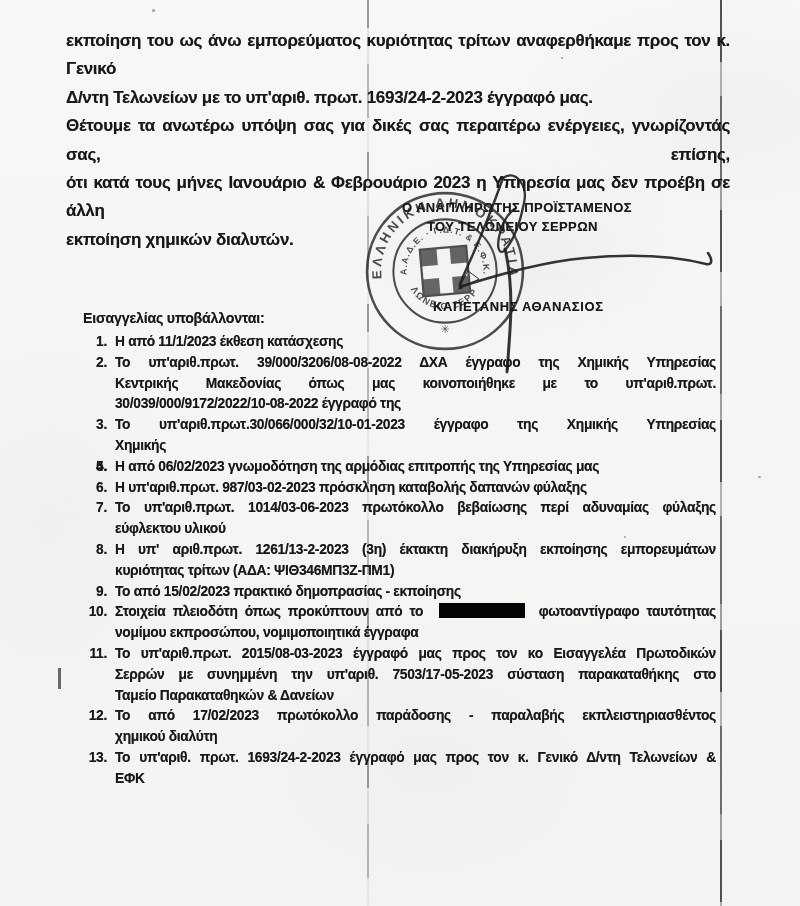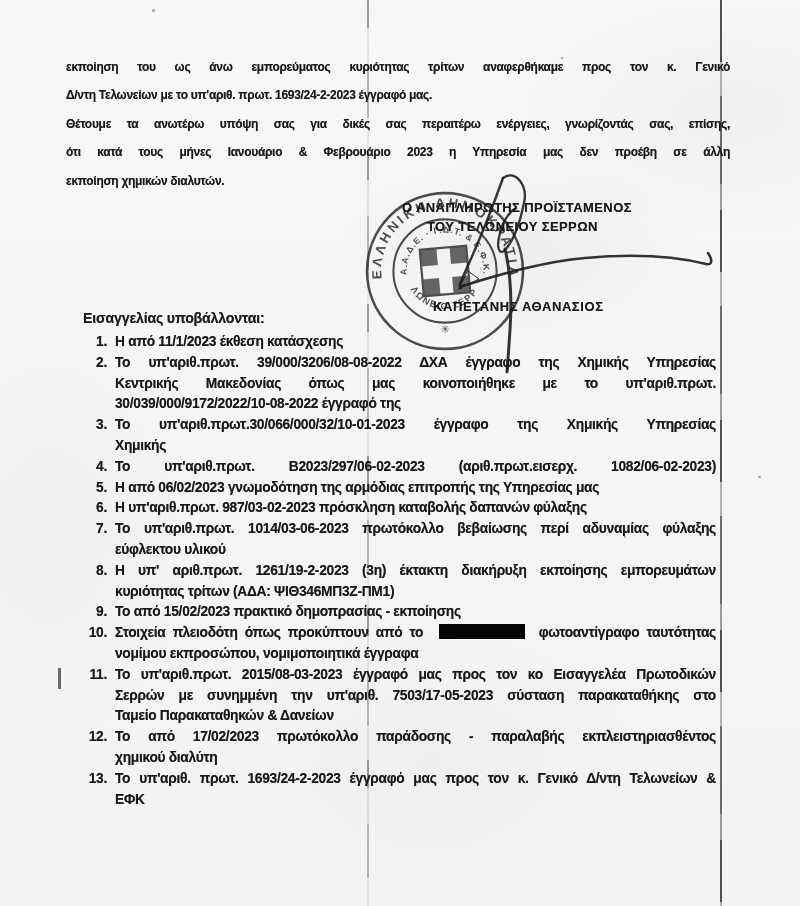--- a/index.html
+++ b/index.html
@@ -21,21 +21,21 @@
     background:repeating-linear-gradient(180deg,
       rgba(55,55,55,.65) 0 28px, rgba(55,55,55,.15) 28px 64px,
       rgba(55,55,55,.45) 64px 118px, rgba(55,55,55,.10) 118px 152px);}
   .fold-b{left:720px;width:2px;opacity:.9;
     background:repeating-linear-gradient(180deg,
       rgba(30,30,30,.85) 0 62px, rgba(30,30,30,.35) 62px 96px,
       rgba(30,30,30,.7) 96px 184px, rgba(30,30,30,.45) 184px 210px);}
   .edge-tick{position:absolute;left:58px;top:668px;width:3px;height:21px;background:rgba(45,45,45,.7);}
   .speck{position:absolute;background:rgba(70,70,70,.5);border-radius:50%;}
   
-  .intro{position:absolute;left:66px;top:27px;width:664px;font-size:12px;letter-spacing:-.3px;margin-top:26px;}
+  .intro{position:absolute;left:66px;top:27px;width:664px;font-size:17px;letter-spacing:-.3px;}
   .intro-line{line-height:28.4px;text-align:justify;white-space:normal;}
   .jl{text-align:justify;text-align-last:justify;}
   
   .sig-line{position:absolute;white-space:nowrap;font-size:13px;letter-spacing:.4px;}
   .sig-t1{left:402px;top:200px;}
   .sig-t2{left:427px;top:219px;}
   .sig-name{left:433px;top:299px;letter-spacing:.6px;}
   
   .stamp{position:absolute;left:362px;top:186px;width:166px;height:170px;opacity:.82;}
   .stamp .ring{fill:none;stroke:#272727;}
@@ -130,38 +130,37 @@
           <div class="att-line jl">Κεντρικής Μακεδονίας όπως μας κοινοποιήθηκε με το υπ'αριθ.πρωτ.</div>
           <div class="att-line">30/039/000/9172/2022/10-08-2022 έγγραφό της</div>
         </div>
         <div class="att-item">
           <span class="att-num">3.</span>
           <div class="att-line jl">Το υπ'αριθ.πρωτ.30/066/000/32/10-01-2023 έγγραφο της Χημικής Υπηρεσίας</div>
           <div class="att-line">Χημικής</div>
         </div>
         <div class="att-item">
           <span class="att-num">4.</span>
-          <div class="att-line jl">Το υπ'αριθ.πρωτ. Β2023/297/06-02-2023 (αριθ.πρωτ.εισερχ. 1082/06-02-2023)</div>
         </div>
         <div class="att-item">
           <span class="att-num">5.</span>
           <div class="att-line">Η από 06/02/2023 γνωμοδότηση της αρμόδιας επιτροπής της Υπηρεσίας μας</div>
         </div>
         <div class="att-item">
           <span class="att-num">6.</span>
           <div class="att-line">Η υπ'αριθ.πρωτ. 987/03-02-2023 πρόσκληση καταβολής δαπανών φύλαξης</div>
         </div>
         <div class="att-item">
           <span class="att-num">7.</span>
           <div class="att-line jl">Το υπ'αριθ.πρωτ. 1014/03-06-2023 πρωτόκολλο βεβαίωσης περί αδυναμίας φύλαξης</div>
           <div class="att-line">εύφλεκτου υλικού</div>
         </div>
         <div class="att-item">
           <span class="att-num">8.</span>
-          <div class="att-line jl">Η υπ' αριθ.πρωτ. 1261/19-2-2023 (3η) έκτακτη διακήρυξη εκποίησης εμπορευμάτων</div>
+          <div class="att-line jl">Η υπ' αριθ.πρωτ. 1261/13-2-2023 (3η) έκτακτη διακήρυξη εκποίησης εμπορευμάτων</div>
           <div class="att-line">κυριότητας τρίτων (ΑΔΑ: ΨΙΘ346ΜΠ3Ζ-ΠΜ1)</div>
         </div>
         <div class="att-item">
           <span class="att-num">9.</span>
           <div class="att-line">Το από 15/02/2023 πρακτικό δημοπρασίας - εκποίησης</div>
         </div>
         <div class="att-item">
           <span class="att-num">10.</span>
           <div class="att-line jl">Στοιχεία πλειοδότη όπως προκύπτουν από το <span class="redaction"></span> φωτοαντίγραφο ταυτότητας</div>
           <div class="att-line">νομίμου εκπροσώπου, νομιμοποιητικά έγγραφα</div>

